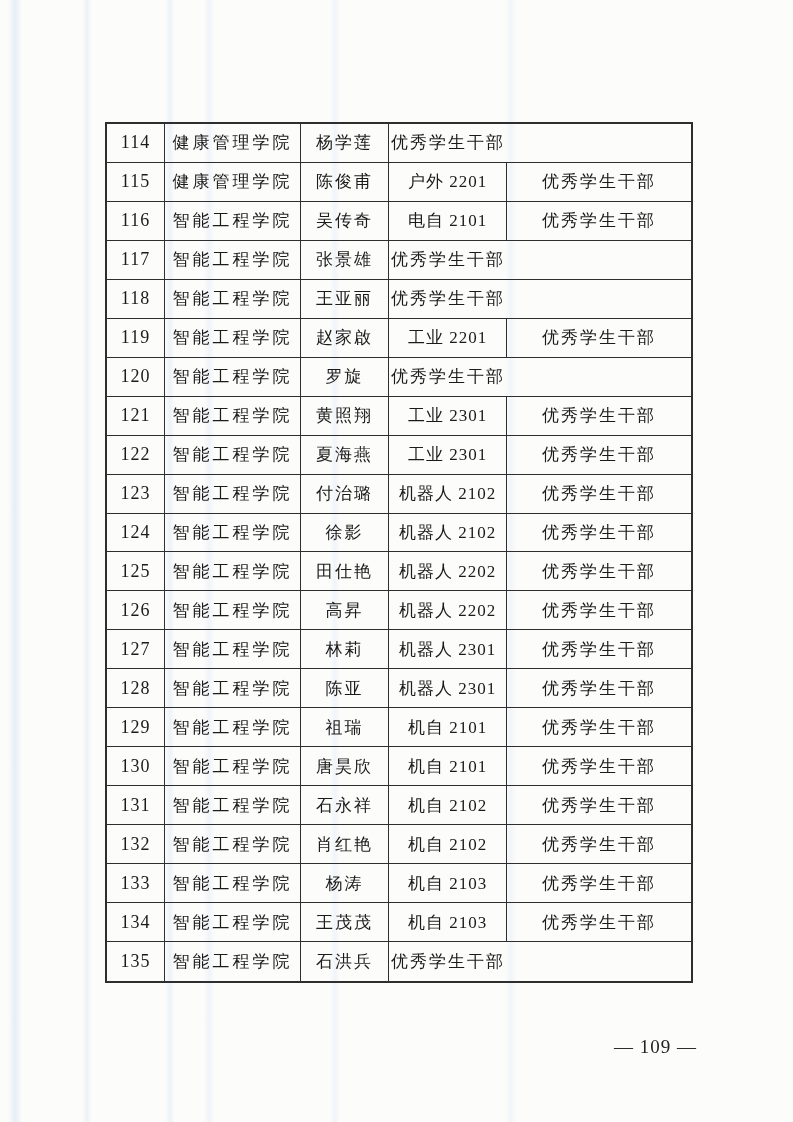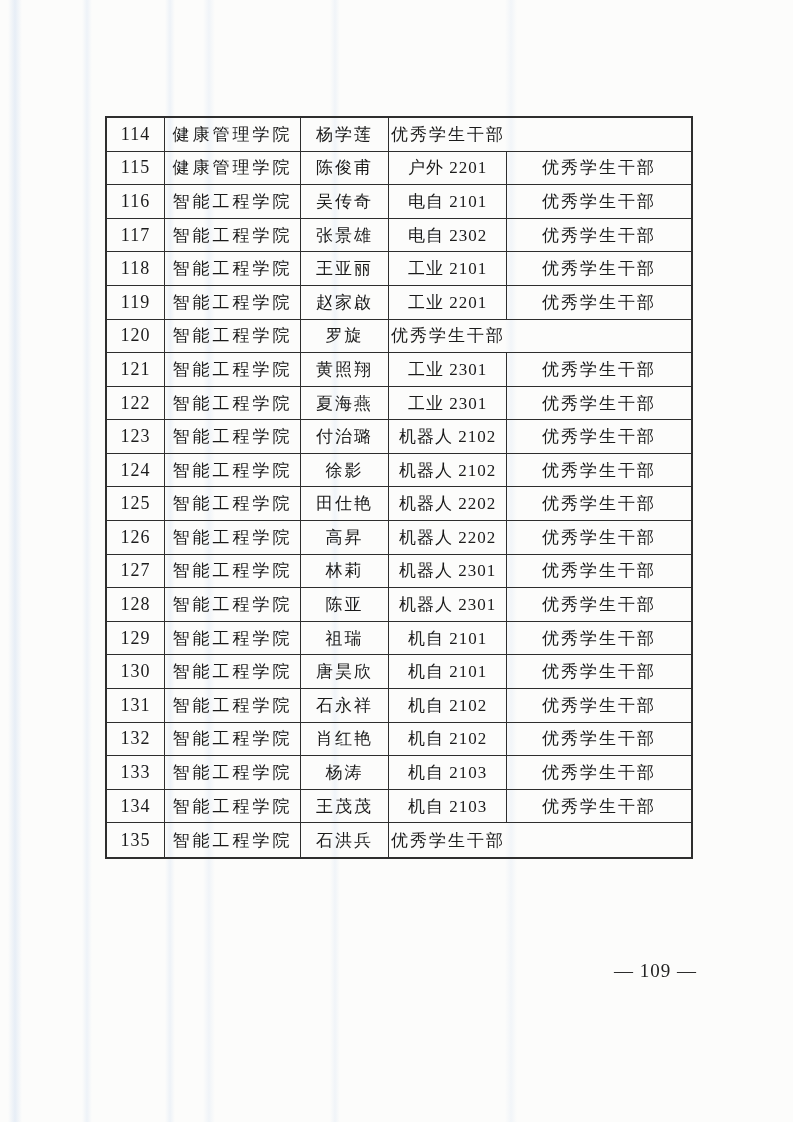--- a/index.html
+++ b/index.html
@@ -26,23 +26,23 @@
       linear-gradient(90deg, rgba(205,220,240,0) 0%, rgba(205,220,240,0.25) 50%, rgba(205,220,240,0) 100%),
       linear-gradient(90deg, rgba(205,220,240,0) 0%, rgba(205,220,240,0.25) 50%, rgba(205,220,240,0) 100%),
       linear-gradient(90deg, rgba(205,220,240,0) 0%, rgba(205,220,240,0.22) 50%, rgba(205,220,240,0) 100%);
     background-repeat: no-repeat;
     background-size: 14px 100%, 10px 100%, 10px 100%, 12px 100%, 10px 100%, 12px 100%;
     background-position: 8px 0, 82px 0, 165px 0, 203px 0, 330px 0, 505px 0;
   }
   .award-table {
     position: absolute;
     left: 105px;
-    top: 116px;
+    top: 122px;
     width: 588px;
-    height: 743px;
+    height: 861px;
     box-sizing: border-box;
     border: 2px solid #2e2e2e;
     display: grid;
     grid-template-rows: repeat(22, 1fr);
     text-align: right;
   }
   .t-row {
     display: grid;
     grid-template-columns: 58px 136px 88px 118px 1fr;
     border-bottom: 1px solid #2e2e2e;
@@ -75,21 +75,21 @@
     letter-spacing: 2px;
   }
   .t-cell.c-class {
     letter-spacing: 1px;
   }
   .t-cell.c-award {
     letter-spacing: 2px;
   }
   .page-number {
     position: absolute;
-    top: 960px;
+    top: 1036px;
     left: 608px;
     width: 95px;
     text-align: center;
     font-size: 19px;
     color: #222222;
     letter-spacing: 1px;
   }
 </style>
 </head>
 <body>
@@ -117,29 +117,27 @@
     <div class="t-cell c-college">智能工程学院</div>
     <div class="t-cell c-name">吴传奇</div>
     <div class="t-cell c-class">电自 2101</div>
     <div class="t-cell c-award">优秀学生干部</div>
   </div>
 
   <div class="t-row">
     <div class="t-cell c-no">117</div>
     <div class="t-cell c-college">智能工程学院</div>
     <div class="t-cell c-name">张景雄</div>
-    <div class="t-cell c-class">电自 2302</div>
     <div class="t-cell c-award">优秀学生干部</div>
   </div>
 
   <div class="t-row">
     <div class="t-cell c-no">118</div>
     <div class="t-cell c-college">智能工程学院</div>
     <div class="t-cell c-name">王亚丽</div>
-    <div class="t-cell c-class">工业 2101</div>
     <div class="t-cell c-award">优秀学生干部</div>
   </div>
 
   <div class="t-row">
     <div class="t-cell c-no">119</div>
     <div class="t-cell c-college">智能工程学院</div>
     <div class="t-cell c-name">赵家啟</div>
     <div class="t-cell c-class">工业 2201</div>
     <div class="t-cell c-award">优秀学生干部</div>
   </div>

